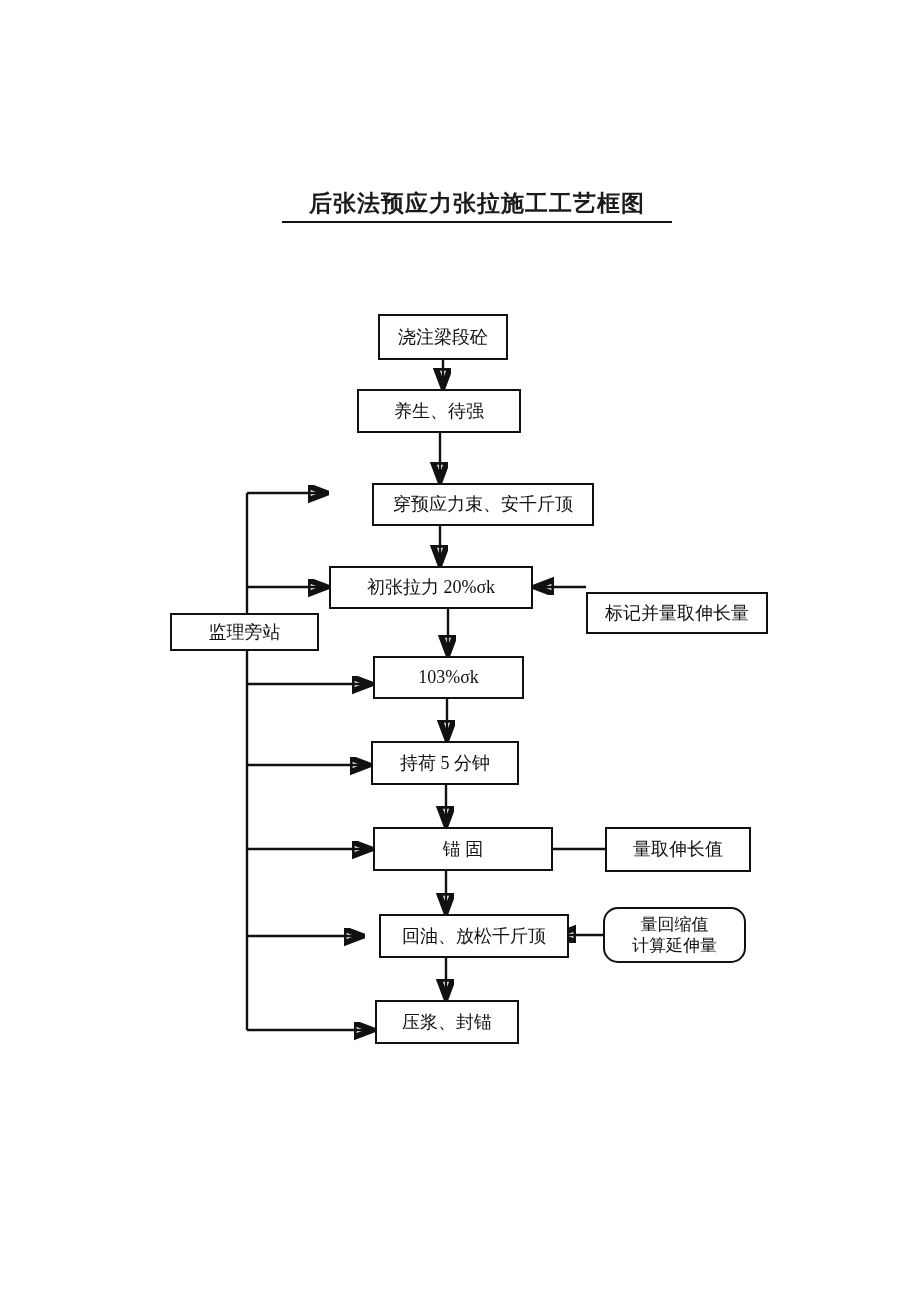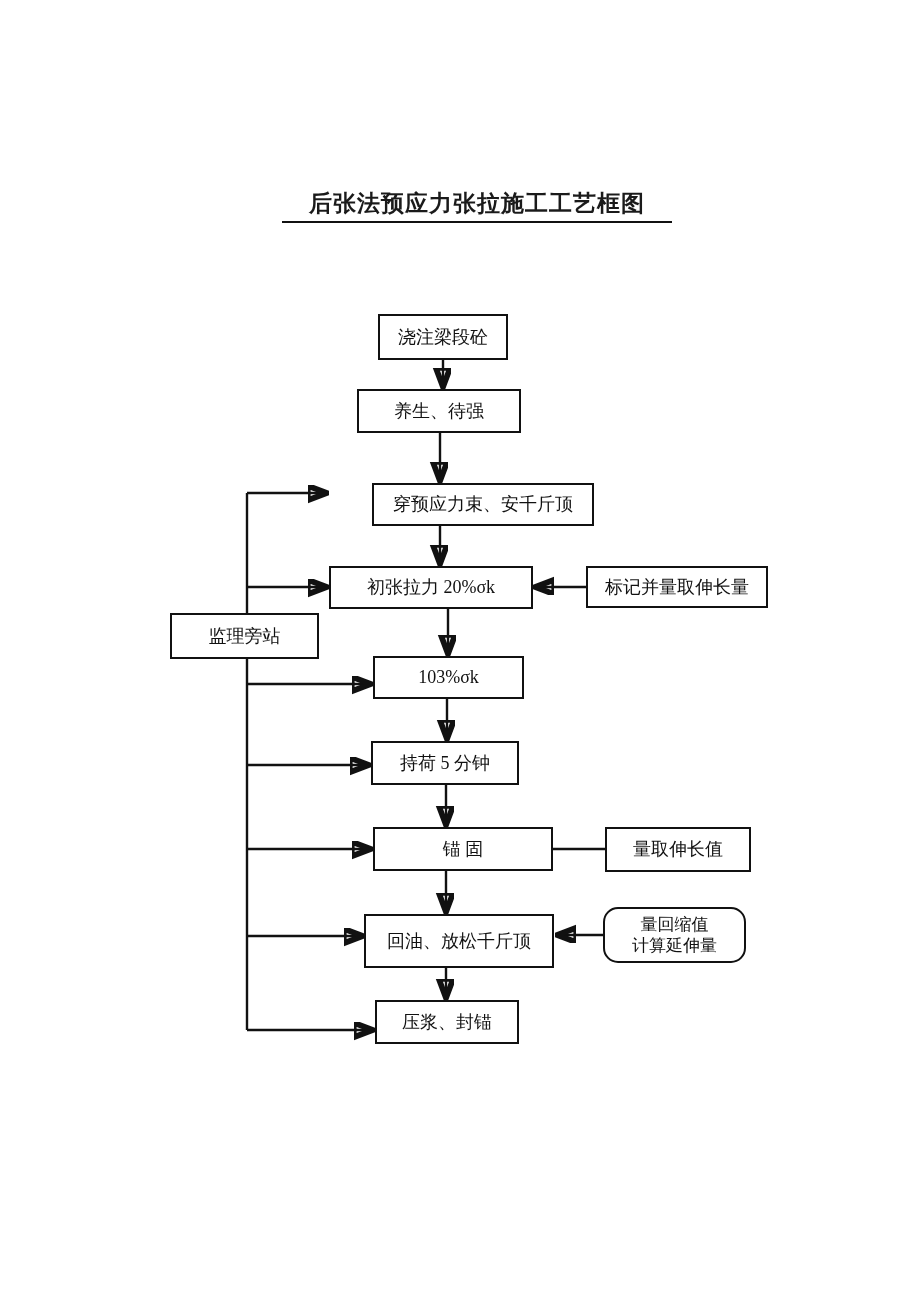--- a/index.html
+++ b/index.html
@@ -105,21 +105,21 @@
     <line x1="247" y1="1030" x2="372" y2="1030" marker-end="url(#ah)"></line>
   </svg>
 
   <div class="box" style="left: 378px; top: 314px; width: 130px; height: 46px;">浇注梁段砼</div>
   <div class="box" style="left: 357px; top: 389px; width: 164px; height: 44px;">养生、待强</div>
   <div class="box" style="left: 329px; top: 483px; width: 222px; height: 43px; margin-left: 43px;">穿预应力束、安千斤顶</div>
   <div class="box" style="left: 329px; top: 566px; width: 204px; height: 43px;">初张拉力 20%σk</div>
   <div class="box" style="left: 373px; top: 656px; width: 151px; height: 43px;">103%σk</div>
   <div class="box" style="left: 371px; top: 741px; width: 148px; height: 44px;">持荷 5 分钟</div>
   <div class="box" style="left: 373px; top: 827px; width: 180px; height: 44px;">锚    固</div>
-  <div class="box" style="left: 364px; top: 914px; width: 190px; height: 54px;">回油、放松千斤顶</div>
+  <div class="box" style="left: 379px; top: 914px; width: 190px; height: 44px;">回油、放松千斤顶</div>
   <div class="box" style="left: 375px; top: 1000px; width: 144px; height: 44px;">压浆、封锚</div>
-  <div class="box" style="left: 170px; top: 613px; width: 149px; height: 46px;">监理旁站</div>
-  <div class="box" style="left: 586px; top: 566px; width: 182px; height: 42px;">标记并量取伸长量</div>
+  <div class="box" style="left: 170px; top: 613px; width: 149px; height: 38px;">监理旁站</div>
+  <div class="box" style="left: 586px; top: 592px; width: 182px; height: 42px;">标记并量取伸长量</div>
   <div class="box" style="left: 605px; top: 827px; width: 146px; height: 45px;">量取伸长值</div>
   <div class="box two-line" style="left: 603px; top: 907px; width: 143px; height: 56px; border-radius: 15px;">量回缩值
 计算延伸量</div>
 
 </div>
 
 </body></html>

